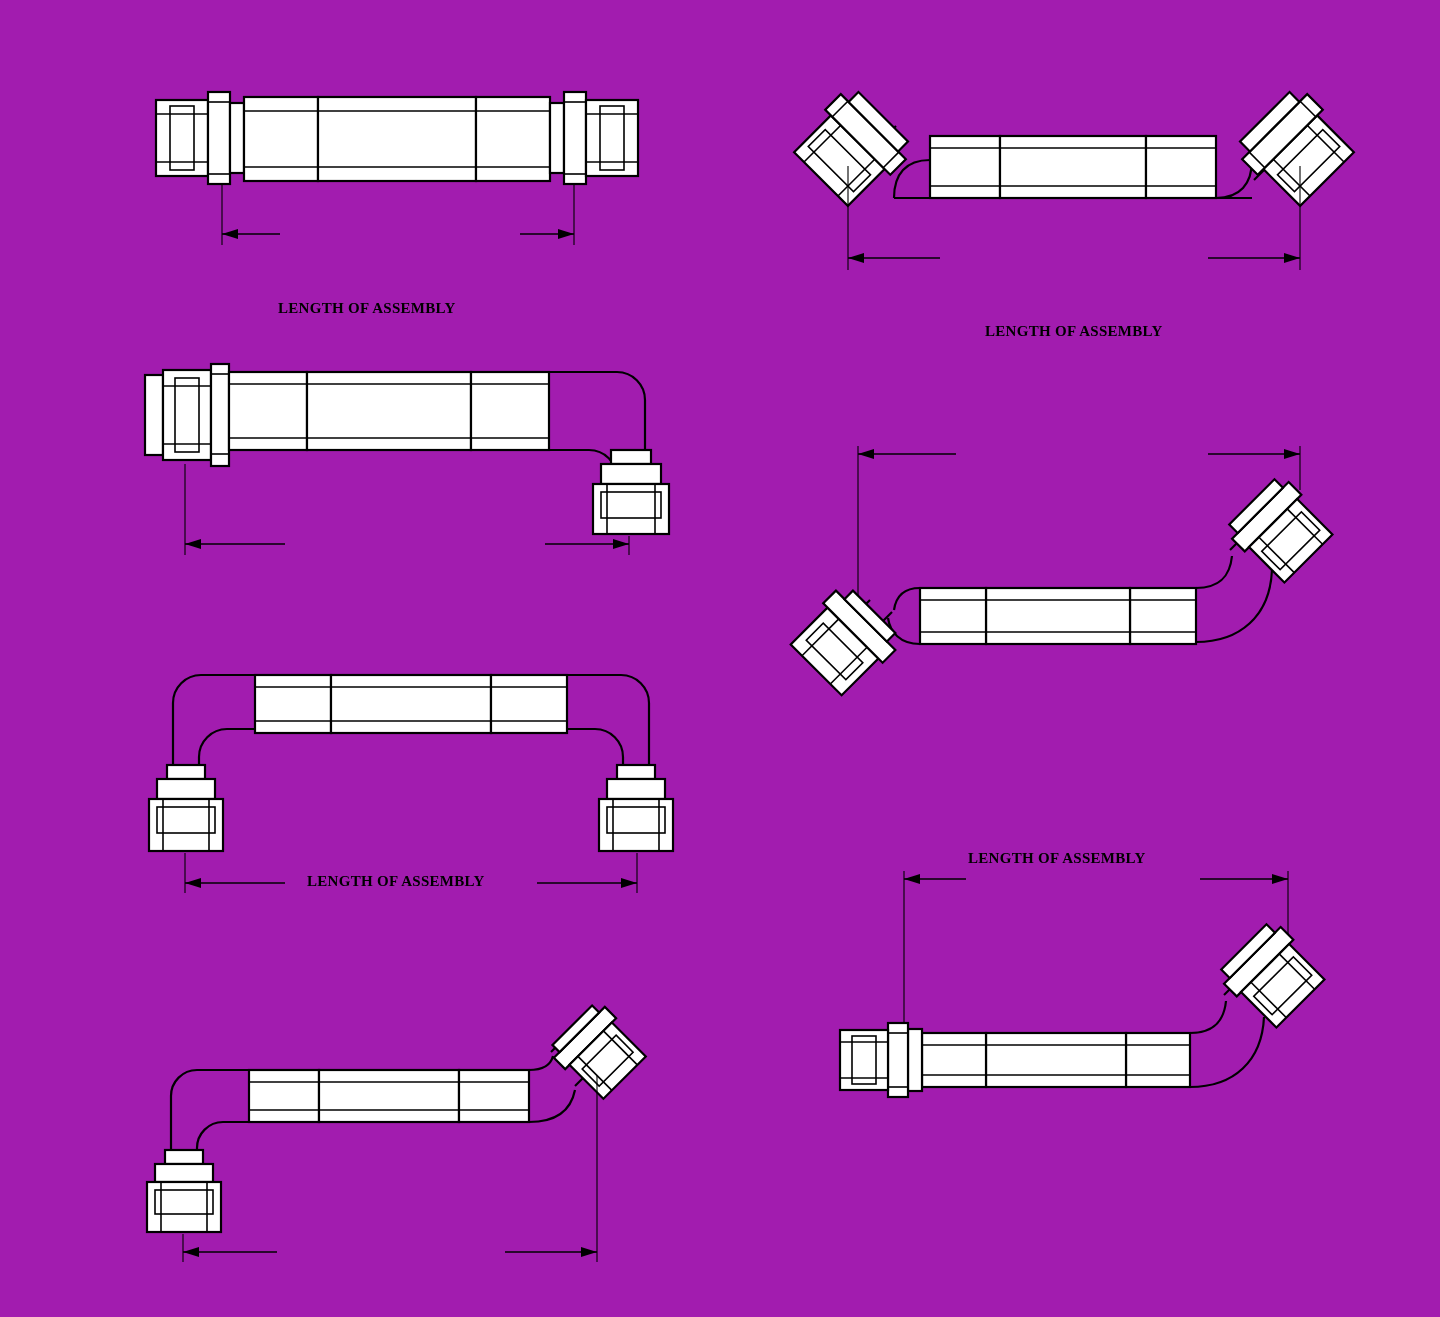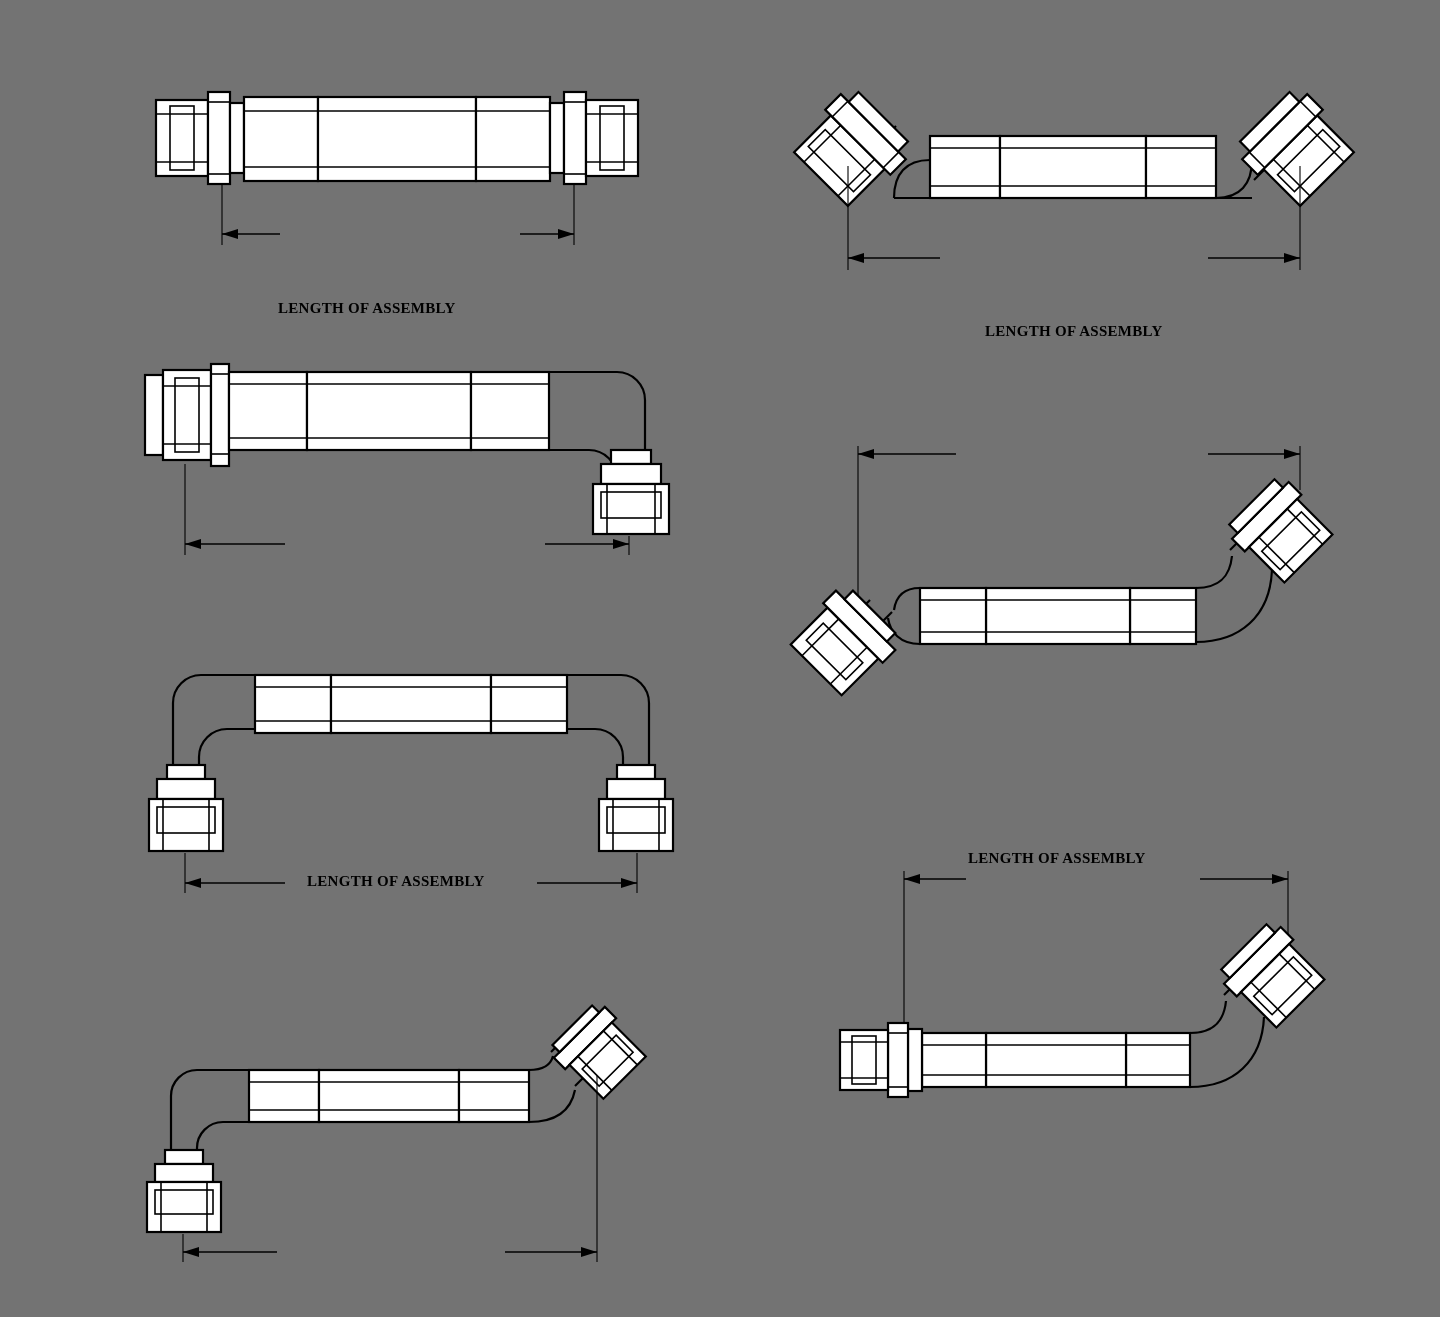--- a/index.html
+++ b/index.html
@@ -7,21 +7,21 @@
     padding: 0;
     background: #ffffff;
   }
   body {
     font-family: "Liberation Sans", sans-serif;
   }
   #page {
     position: relative;
     width: 1440px;
     height: 1317px;
-    background: #737373;
+    background: #a21caf;
     overflow: hidden;
     text-decoration: underline;
   }
   .fig {
     position: absolute;
   }
   .dim-label {
     position: absolute;
     font-family: "Liberation Serif", serif;
     font-weight: bold;

